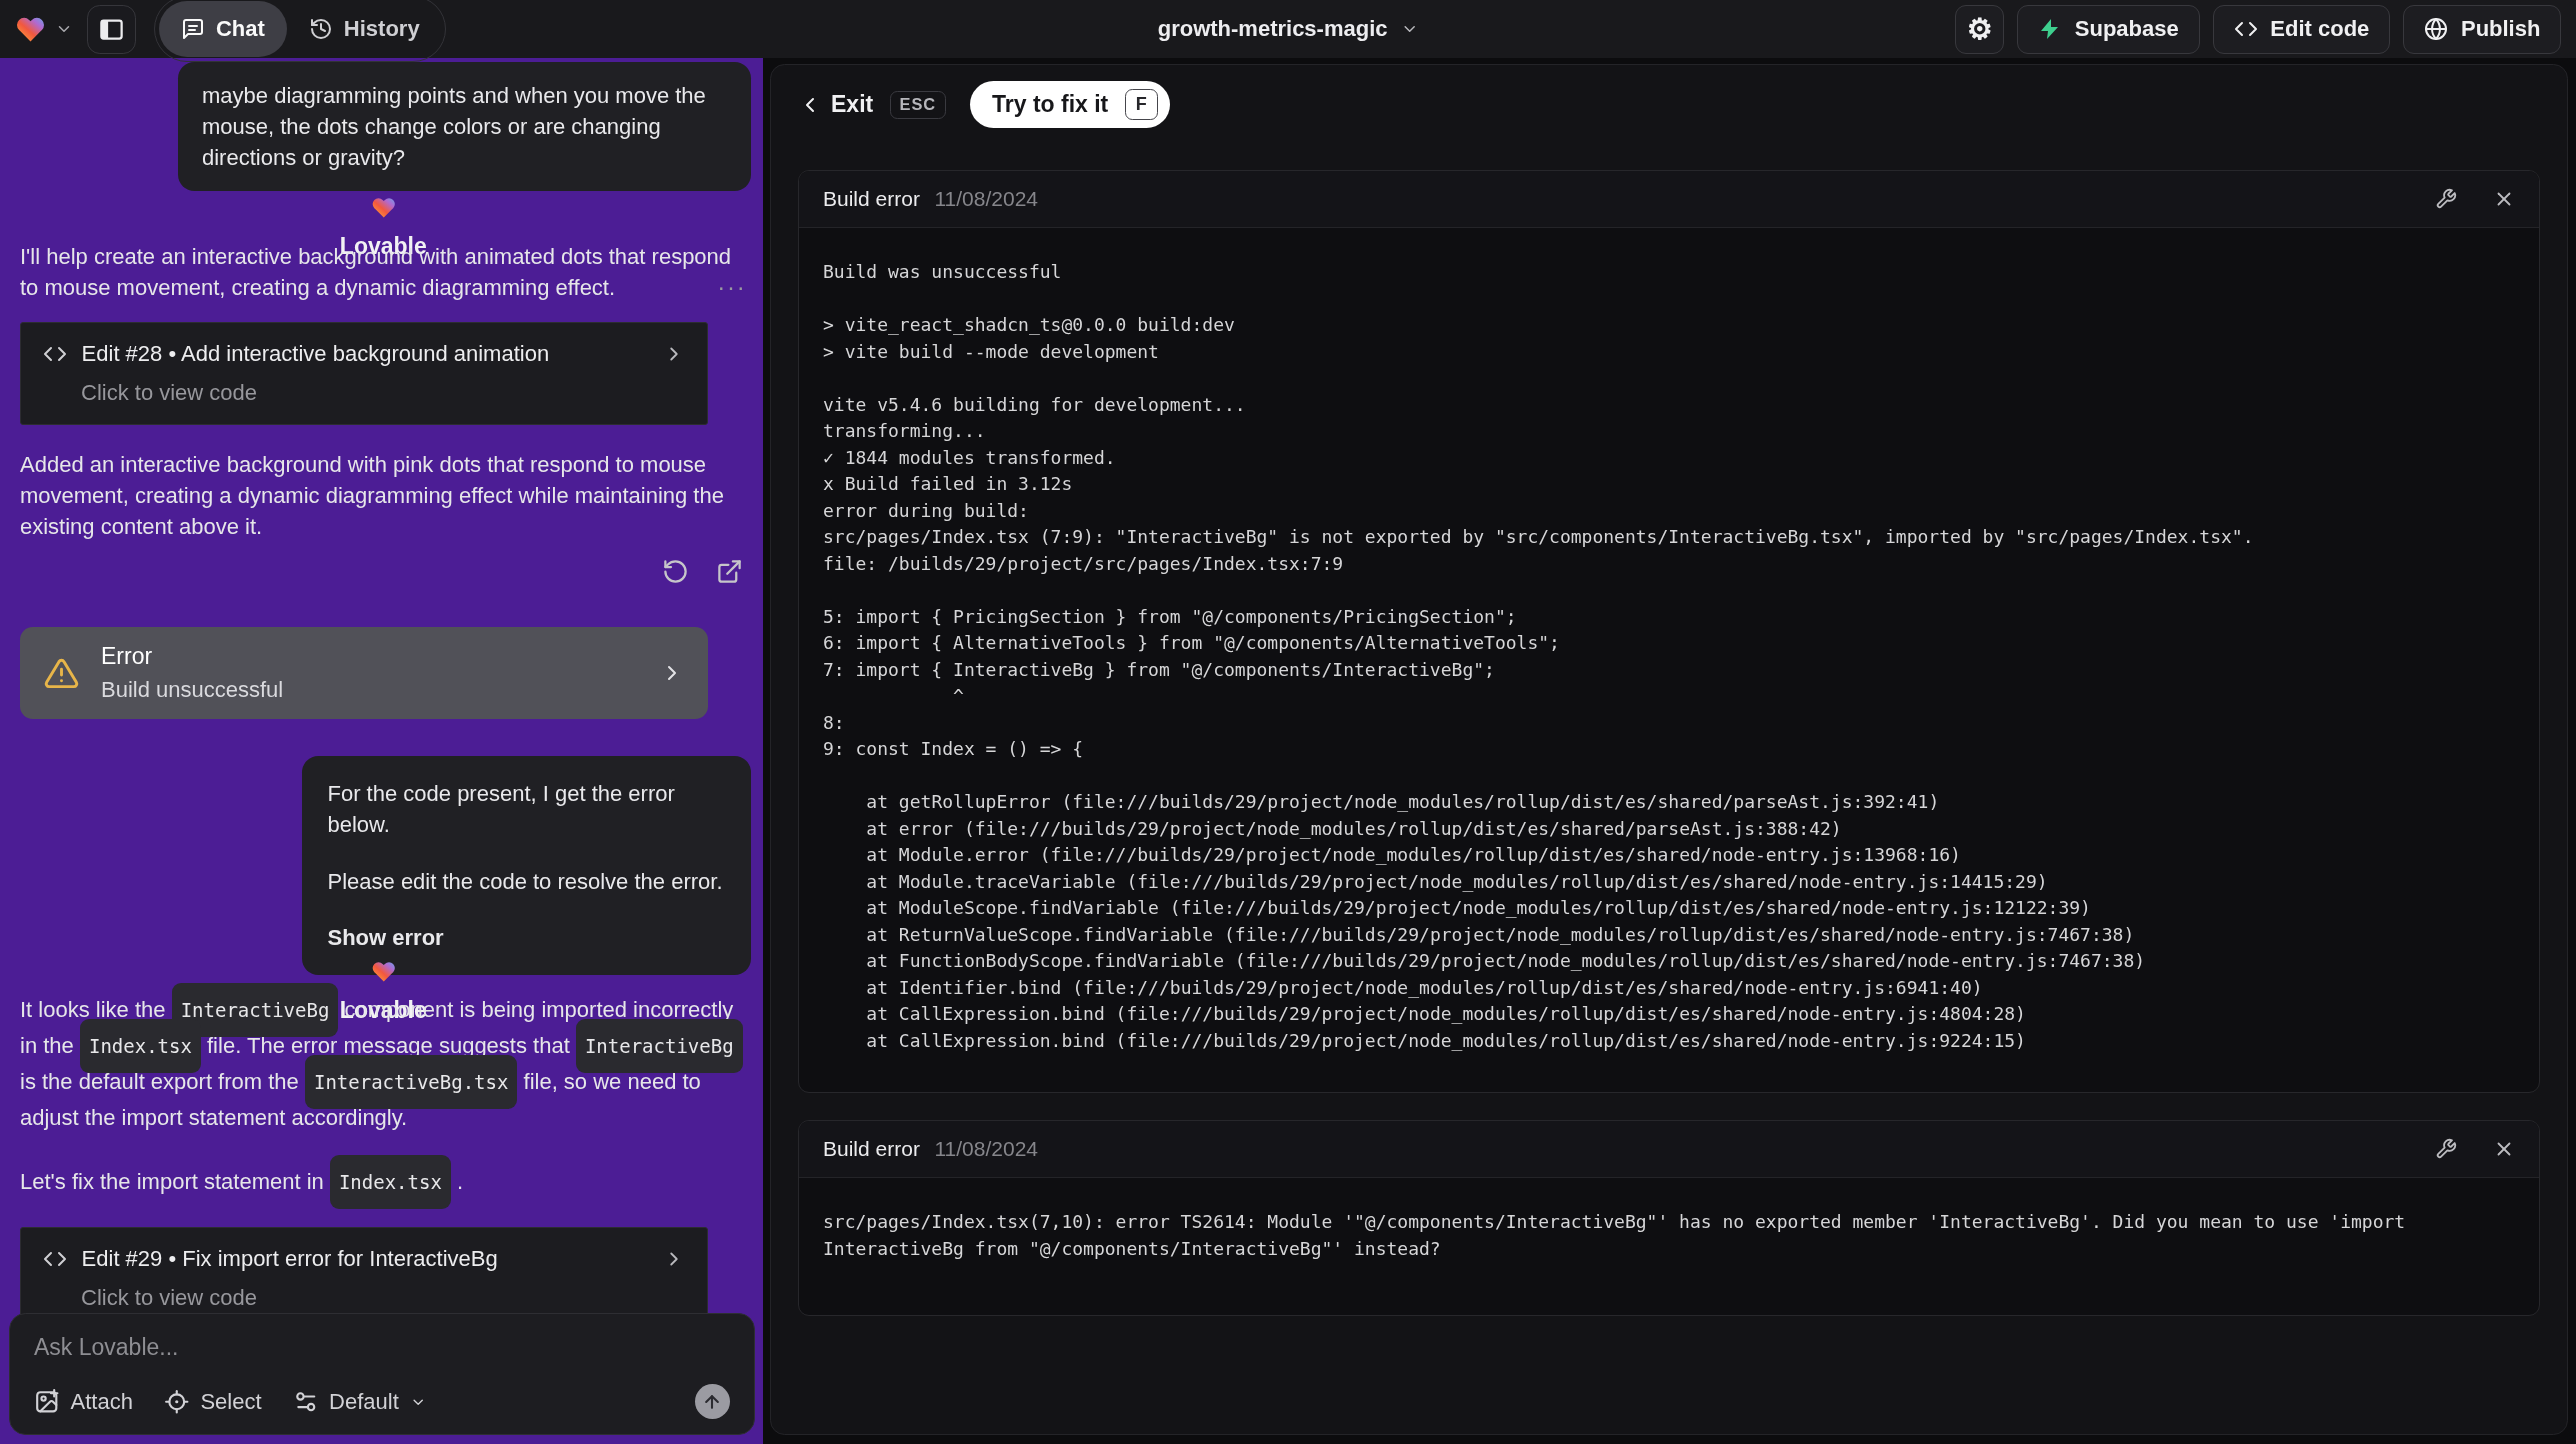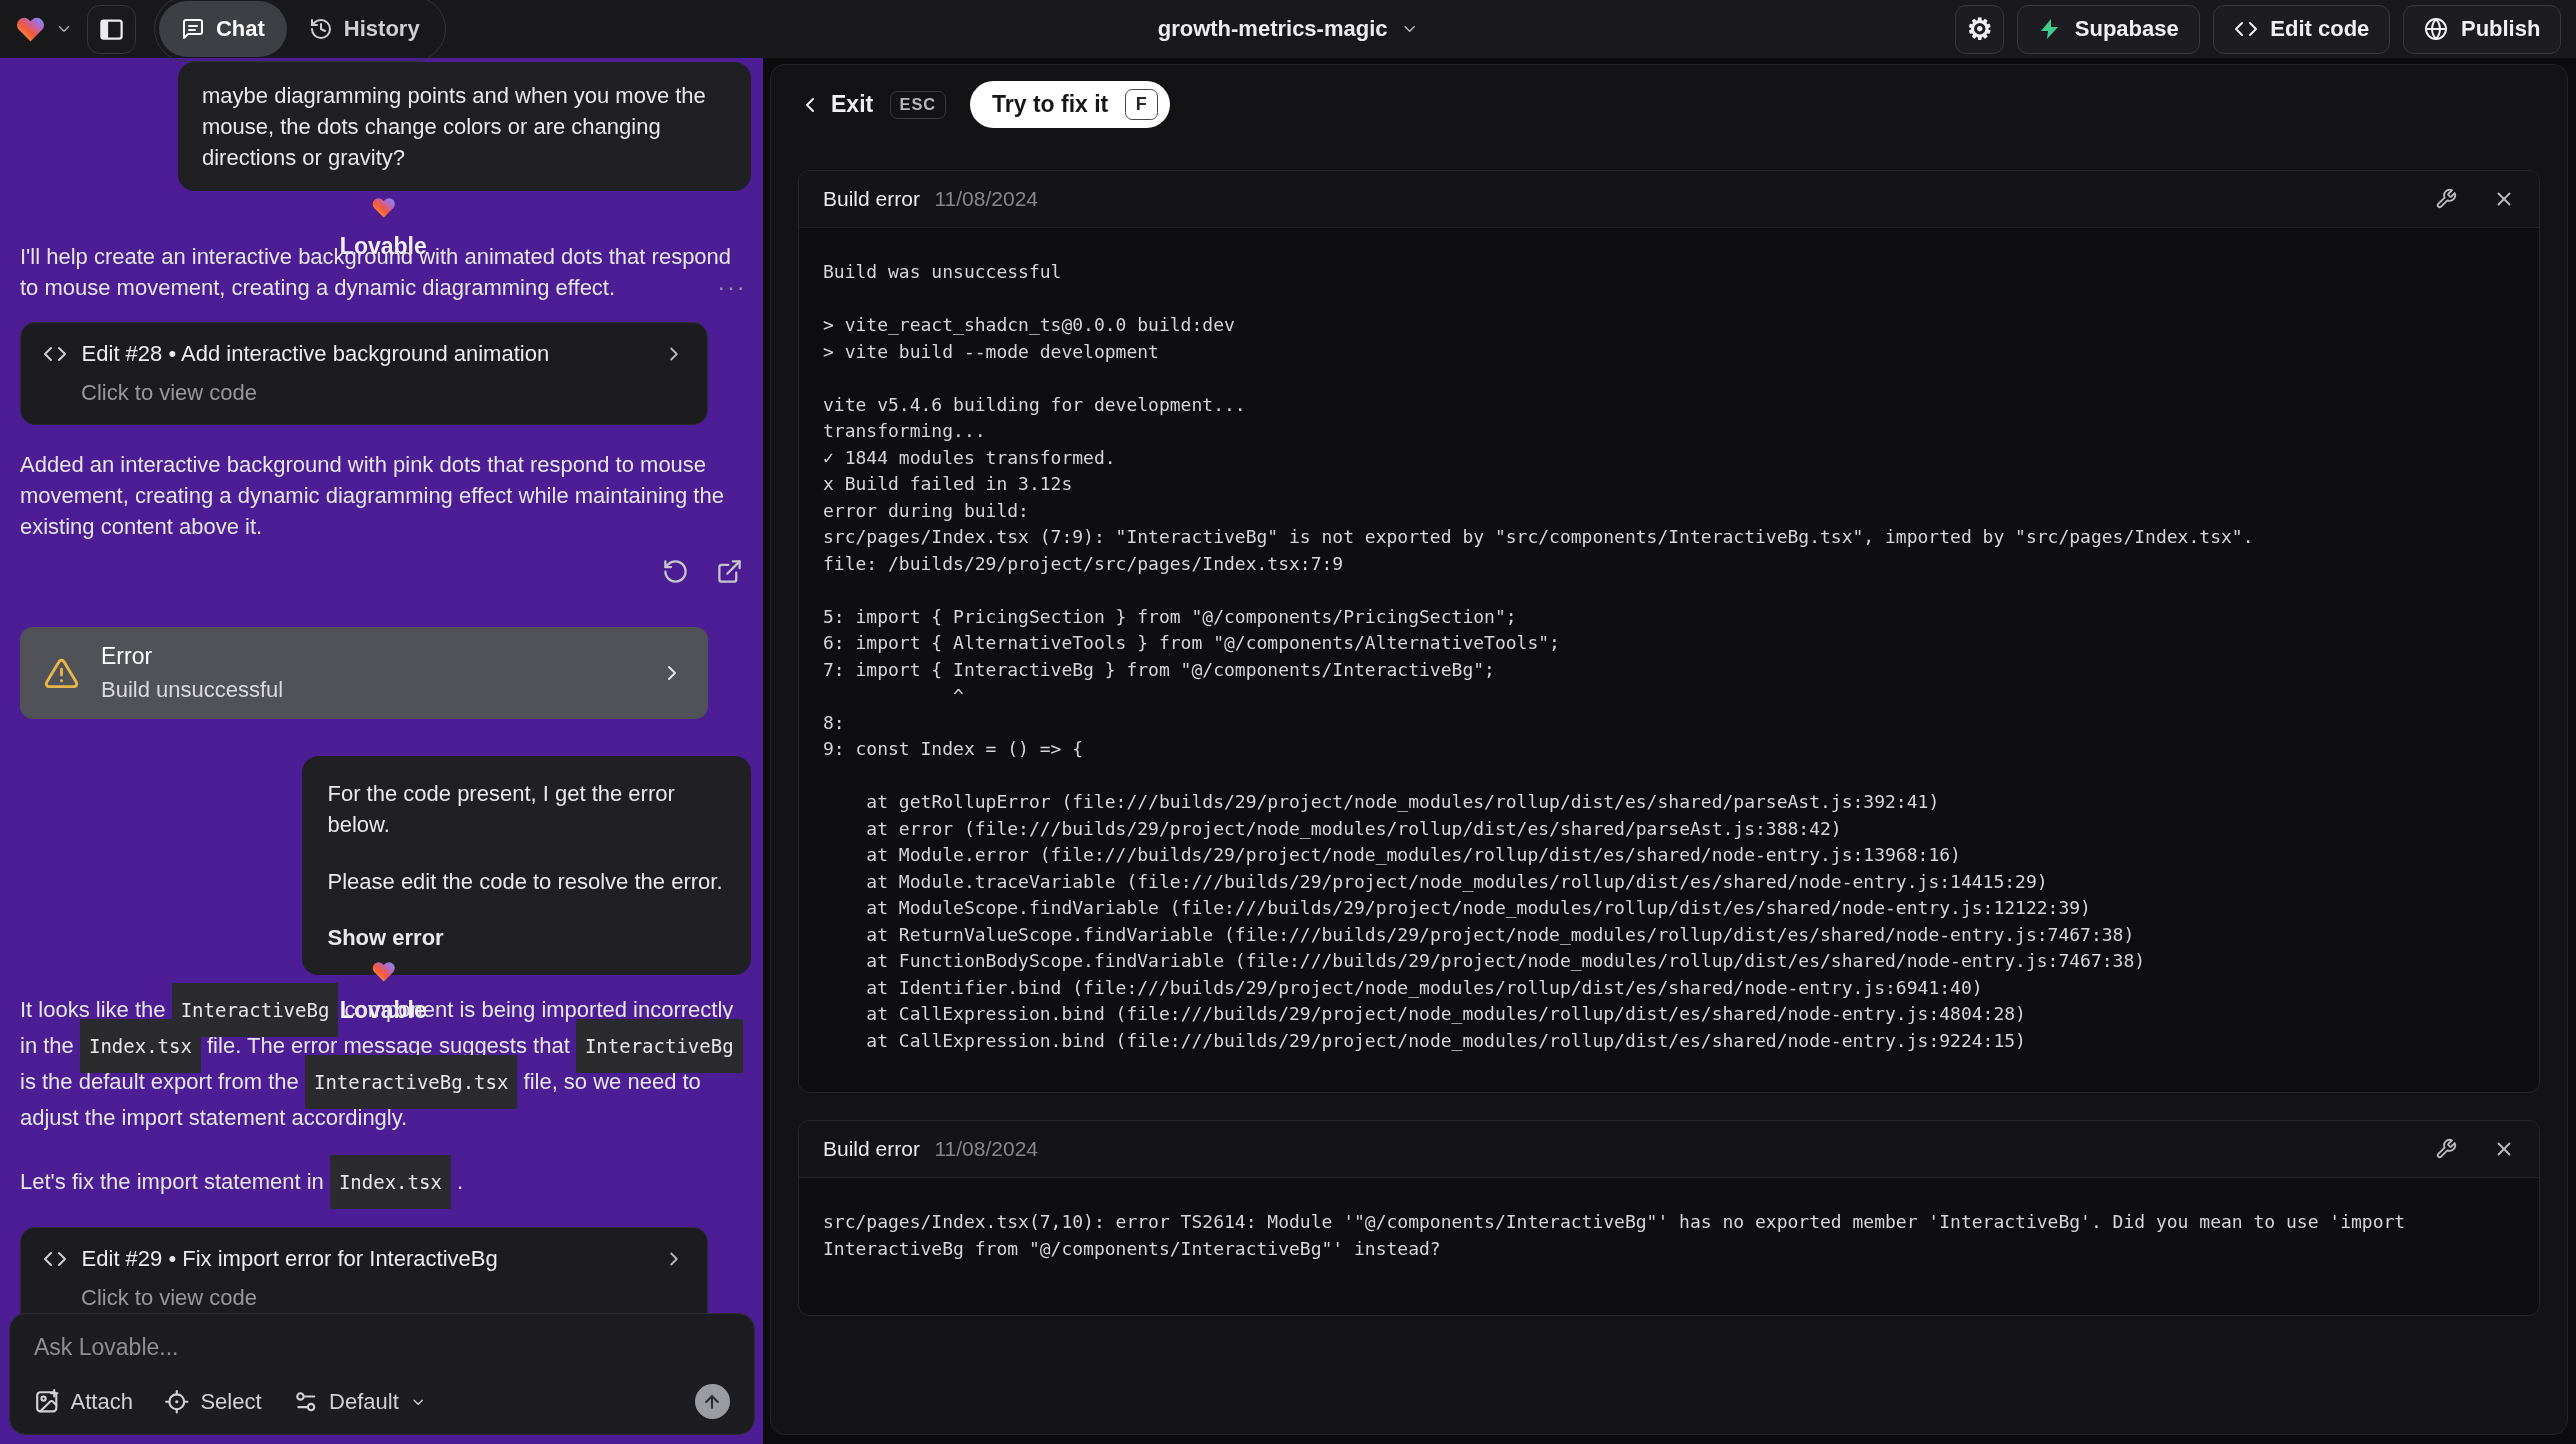--- a/index.html
+++ b/index.html
@@ -35,22 +35,22 @@
   .bubble-2 { top:698px; right:12px; width:449px; padding:22px 25.5px; }
   .bubble-2 p { margin-bottom:25.5px; }
   .bubble-2 .bold-line { font-weight:700; margin-bottom:0; }
   .agent-row { position:absolute; left:20px; right:16.4px; display:flex; align-items:center; gap:12.8px; font-size:23px; font-weight:600; color:#f2f2f4;flex-direction:column; }
   .agent-row.r1 { top:137px; } .agent-row.r2 { top:901px; }
   .more-btn { margin-left:auto; background:none; border:none; color:#9a9a9f; font-size:24px; letter-spacing:1.8px; cursor:pointer; }
   .para { position:absolute; left:20px; width:724px; font-size:22px; line-height:31px; color:#e6e6e9; }
   .para.p1 { top:183px; } .para.p2 { top:391px; }
   .para.p3 { top:934px; line-height:36px; }
   .para.p4 { top:1106px; line-height:36px; }
-  .chip { font-family:"DejaVu Sans Mono","Liberation Mono",monospace; font-size:19px; background:#2a2a2f; border-radius:1px; padding:16px 9px; color:#e8e8ea; }
-  .edit-card { position:absolute; left:20px; width:688px; background:#1c1c20; border:1.8px solid #2c2c31; border-radius:15px; padding:18px 22px; cursor:pointer; }
+  .chip { font-family:"DejaVu Sans Mono","Liberation Mono",monospace; font-size:19px; background:#2a2a2f; border-radius:9px; padding:16px 9px; color:#e8e8ea; }
+  .edit-card { position:absolute; left:20px; width:688px; background:#1c1c20; border:1.8px solid #2c2c31; border-radius:3px; padding:18px 22px; cursor:pointer; }
   .edit-card.c28 { top:264px; } .edit-card.c29 { top:1169px; }
   .ec-row { display:flex; align-items:center; gap:14.6px; font-size:22px; color:#ededef; }
   .ec-row .code-ic { color:#cfcfd3; }
   .ec-row .chev { margin-left:auto; color:#b9b9bd; }
   .ec-sub { margin:12.8px 0 0 38px; font-size:22px; color:#97979c; }
   .msg-actions { position:absolute; top:500px; right:20px; display:flex; gap:27px; color:#c6c6ca; }
   .msg-actions button { background:none; border:none; color:inherit; cursor:pointer; }
   .err-pill { position:absolute; top:569px; left:20px; width:688px; background:#515158; border-radius:12.8px; padding:16.4px 24px; display:flex; align-items:center; gap:22px; cursor:pointer; }
   .err-pill .texts { display:flex; flex-direction:column; gap:6.4px; }
   .err-pill .t { font-size:23px; color:#ffffff; }

